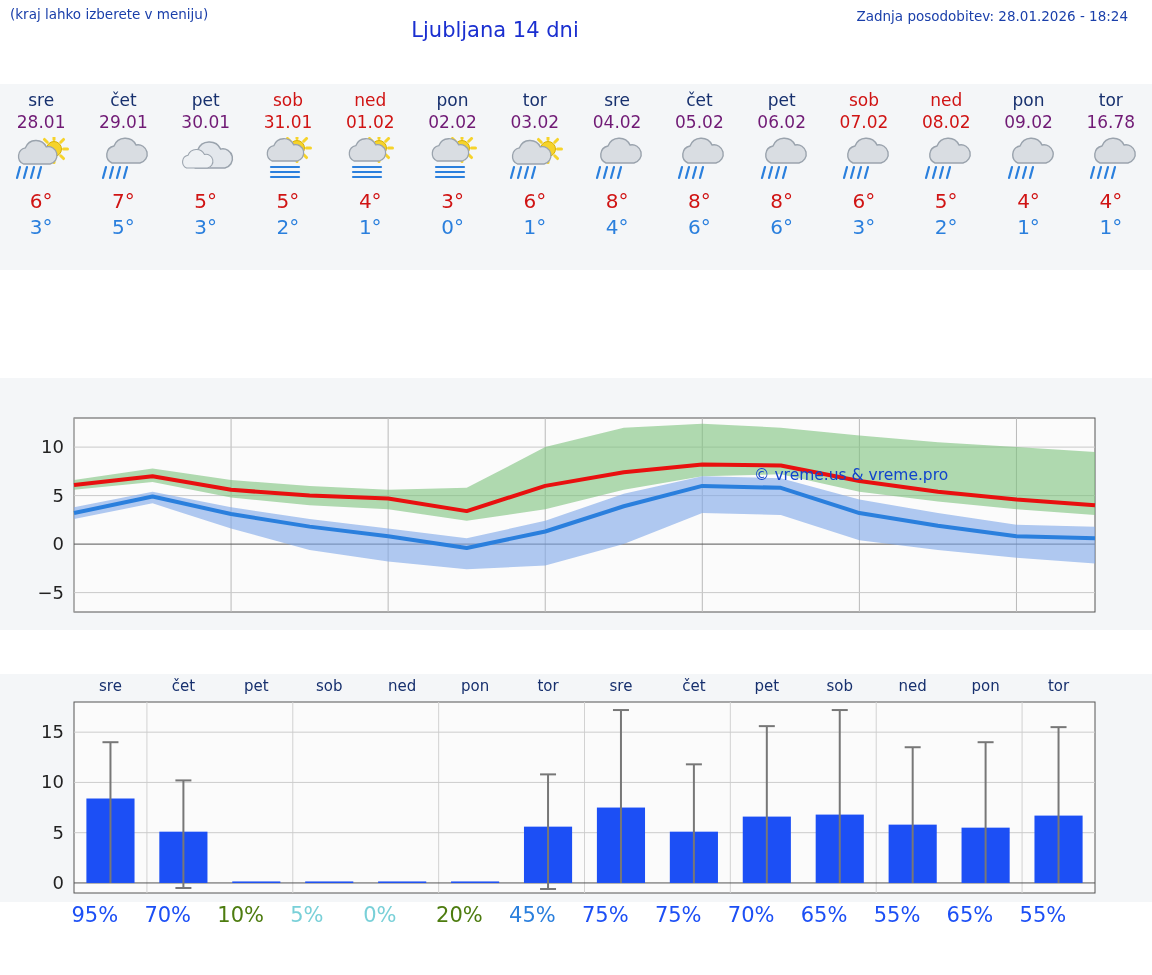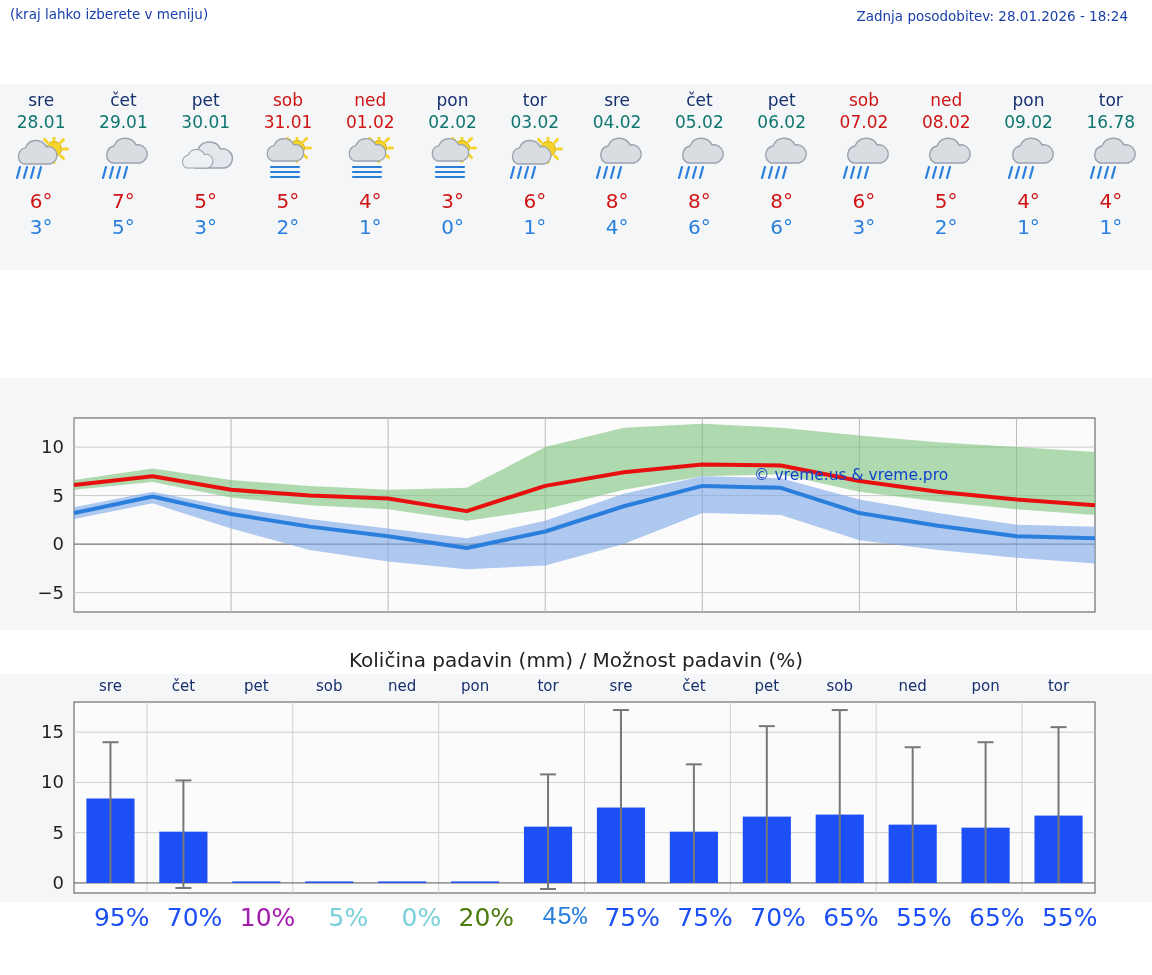--- a/index.html
+++ b/index.html
@@ -34,21 +34,21 @@
     width: 1152px; height: 186px;
     background: #f4f6f8;
     display: flex;
   }
   .day {
     flex: 1 1 0;
     display: flex; flex-direction: column; align-items: center;
     padding-top: 6px;
   }
   .day .dow { font-size: 17px; color: #17306e; line-height: 21px; }
-  .day .date { font-size: 17px; color: #0f766e; line-height: 22px; }
+  .day .date { font-size: 17px; color: #701a75; line-height: 22px; }
   .day.we .dow, .day.we .date { color: #d01414; }
   .icon-wrap { height: 52px; margin-top: 3px; display:flex; align-items:center; justify-content:center; }
   .day .tmax { font-size: 20px; color: #d01414; line-height: 26px; }
   .day .tmin { font-size: 20px; color: #2a7fdd; line-height: 26px; }
 
   
   .temp-panel {
     position: absolute; left: 0; top: 378px;
     width: 1152px; height: 252px;
     background: #f4f6f8;
@@ -77,29 +77,30 @@
     position: absolute; left: 0; top: 677px; width: 1152px; height: 20px;
   }
   .prec-dow {
     position: absolute; text-align: center; font-size: 15px; color: #17306e;
     width: 78px;
   }
   .pct-row {
     position: absolute; left: 0; top: 903px; width: 1152px; height: 34px;
   }
   .pct {
-    position: absolute; text-align: right; font-size: 25px; width: 78px;
+    position: absolute; text-align: left; font-size: 21px; width: 78px;
   }
 </style>
 </head>
 <body>
 
 <div id="page">
 
   <div class="hdr-left">(kraj lahko izberete v meniju)</div>
+  <div class="hdr-title">Ljubljana 14 dni</div>
   <div class="hdr-right">Zadnja posodobitev: 28.01.2026 - 18:24</div>
 
   <div class="strip" id="strip">
       <div class="day">
         <div class="dow">sre</div>
         <div class="date">28.01</div>
         <div class="icon-wrap">
           <svg width="62" height="50" viewBox="0 0 62 50">
             <circle cx="44" cy="12" r="7.5" fill="#f6d32b" stroke="#d9b200" stroke-width="1"></circle>
             <line x1="53.5" y1="12" x2="57.5" y2="12" stroke="#f6d32b" stroke-width="3" stroke-linecap="round"></line>
@@ -399,21 +400,20 @@
       <line x1="74" y1="447.1" x2="1095" y2="447.1" stroke="#c9c9c9" stroke-width="1"></line>
       <text x="64" y="453.1" text-anchor="end" font-size="18" font-family="&quot;DejaVu Sans&quot;, sans-serif" fill="#222">10</text>
       <path d="M74,480.08000000000004 L152.53846153846155,468.44 L231.0769230769231,480.08000000000004 L309.61538461538464,485.9 L388.1538461538462,489.78 L466.69230769230774,487.84000000000003 L545.2307692307693,447.1 L623.7692307692307,427.70000000000005 L702.3076923076924,423.82 L780.8461538461538,427.70000000000005 L859.3846153846155,435.46000000000004 L937.9230769230769,442.25 L1016.4615384615386,447.1 L1095,451.95000000000005 L1095,515 L1016.4615384615386,509.18 L937.9230769230769,501.41999999999996 L859.3846153846155,491.72 L780.8461538461538,474.26 L702.3076923076924,476.20000000000005 L623.7692307692307,489.78 L545.2307692307693,509.18 L466.69230769230774,520.8199999999999 L388.1538461538462,509.18 L309.61538461538464,505.3 L231.0769230769231,497.53999999999996 L152.53846153846155,482.02 L74,489.78 Z" fill="#7fc47f" opacity="0.62" stroke="none"></path>
       <path d="M74,507.24 L152.53846153846155,491.72 L231.0769230769231,507.24 L309.61538461538464,518.88 L388.1538461538462,528.58 L466.69230769230774,538.28 L545.2307692307693,520.8199999999999 L623.7692307692307,493.65999999999997 L702.3076923076924,476.20000000000005 L780.8461538461538,478.14 L859.3846153846155,499.48 L937.9230769230769,513.06 L1016.4615384615386,524.7 L1095,526.64 L1095,563.5 L1016.4615384615386,557.6800000000001 L937.9230769230769,549.92 L859.3846153846155,540.22 L780.8461538461538,515 L702.3076923076924,513.06 L623.7692307692307,544.1 L545.2307692307693,565.44 L466.69230769230774,569.3199999999999 L388.1538461538462,561.56 L309.61538461538464,549.92 L231.0769230769231,528.58 L152.53846153846155,503.36 L74,518.88 Z" fill="#7fa8e8" opacity="0.62" stroke="none"></path>
       <path d="M74,484.93 L152.53846153846155,476.20000000000005 L231.0769230769231,489.78 L309.61538461538464,495.6 L388.1538461538462,498.51 L466.69230769230774,511.12 L545.2307692307693,485.9 L623.7692307692307,472.32 L702.3076923076924,464.56 L780.8461538461538,465.53 L859.3846153846155,481.04999999999995 L937.9230769230769,491.72 L1016.4615384615386,499.48 L1095,505.3 " fill="none" stroke="#e8100f" stroke-width="4" stroke-linejoin="round"></path>
       <path d="M74,513.06 L152.53846153846155,496.57 L231.0769230769231,514.03 L309.61538461538464,526.64 L388.1538461538462,536.34 L466.69230769230774,547.98 L545.2307692307693,531.49 L623.7692307692307,506.27 L702.3076923076924,485.9 L780.8461538461538,487.84000000000003 L859.3846153846155,513.06 L937.9230769230769,525.67 L1016.4615384615386,536.34 L1095,538.28 " fill="none" stroke="#2a7fdd" stroke-width="4" stroke-linejoin="round"></path>
     </svg>
 
   <div class="watermark">© vreme.us &amp; vreme.pro</div>
 
-  <div class="prec-title">Količina padavin (mm) / Možnost padavin (%)</div>
   <div class="prec-panel"></div>
   <div class="prec-dows" id="precdows">
       <div class="prec-dow" style="left: 71.4643px;">sre</div>
       <div class="prec-dow" style="left: 144.393px;">čet</div>
       <div class="prec-dow" style="left: 217.321px;">pet</div>
       <div class="prec-dow" style="left: 290.25px;">sob</div>
       <div class="prec-dow" style="left: 363.179px;">ned</div>
       <div class="prec-dow" style="left: 436.107px;">pon</div>
       <div class="prec-dow" style="left: 509.036px;">tor</div>
       <div class="prec-dow" style="left: 581.964px;">sre</div>
@@ -474,25 +474,25 @@
       <rect x="961.5407142857142" y="827.6578947368421" width="48.13285714285715" height="55.28947368421052" fill="#1c4ff5"></rect>
       <line x1="985.6071428571428" y1="742.2105263157895" x2="985.6071428571428" y2="882.9473684210526" stroke="#777" stroke-width="2"></line>
       <line x1="977.6071428571428" y1="742.2105263157895" x2="993.6071428571428" y2="742.2105263157895" stroke="#777" stroke-width="2"></line>
       <rect x="1034.4692857142857" y="815.5947368421052" width="48.13285714285715" height="67.35263157894735" fill="#1c4ff5"></rect>
       <line x1="1058.5357142857142" y1="727.1315789473684" x2="1058.5357142857142" y2="882.9473684210526" stroke="#777" stroke-width="2"></line>
       <line x1="1050.5357142857142" y1="727.1315789473684" x2="1066.5357142857142" y2="727.1315789473684" stroke="#777" stroke-width="2"></line>
     </svg>
   <div class="pct-row" id="pctrow">
       <div class="pct" style="left: 71.4643px; color: rgb(28, 79, 245);">95%</div>
       <div class="pct" style="left: 144.393px; color: rgb(28, 79, 245);">70%</div>
-      <div class="pct" style="left: 217.321px; color: #a21caf;">10%</div>
+      <div class="pct" style="left: 217.321px; color: #4d7c0f;">10%</div>
       <div class="pct" style="left: 290.25px; color: rgb(121, 208, 216);">5%</div>
       <div class="pct" style="left: 363.179px; color: rgb(121, 208, 216);">0%</div>
       <div class="pct" style="left: 436.107px; color: #4d7c0f;">20%</div>
-      <div class="pct" style="left: 509.036px; color: rgb(42, 127, 221); font-family: Liberation Mono, monospace;">45%</div>
+      <div class="pct" style="left: 509.036px; color: rgb(42, 127, 221);">45%</div>
       <div class="pct" style="left: 581.964px; color: rgb(28, 79, 245);">75%</div>
       <div class="pct" style="left: 654.893px; color: rgb(28, 79, 245);">75%</div>
       <div class="pct" style="left: 727.821px; color: rgb(28, 79, 245);">70%</div>
       <div class="pct" style="left: 800.75px; color: rgb(28, 79, 245);">65%</div>
       <div class="pct" style="left: 873.679px; color: rgb(28, 79, 245);">55%</div>
       <div class="pct" style="left: 946.607px; color: rgb(28, 79, 245);">65%</div>
       <div class="pct" style="left: 1019.54px; color: rgb(28, 79, 245);">55%</div>
     </div>
 
 </div>

